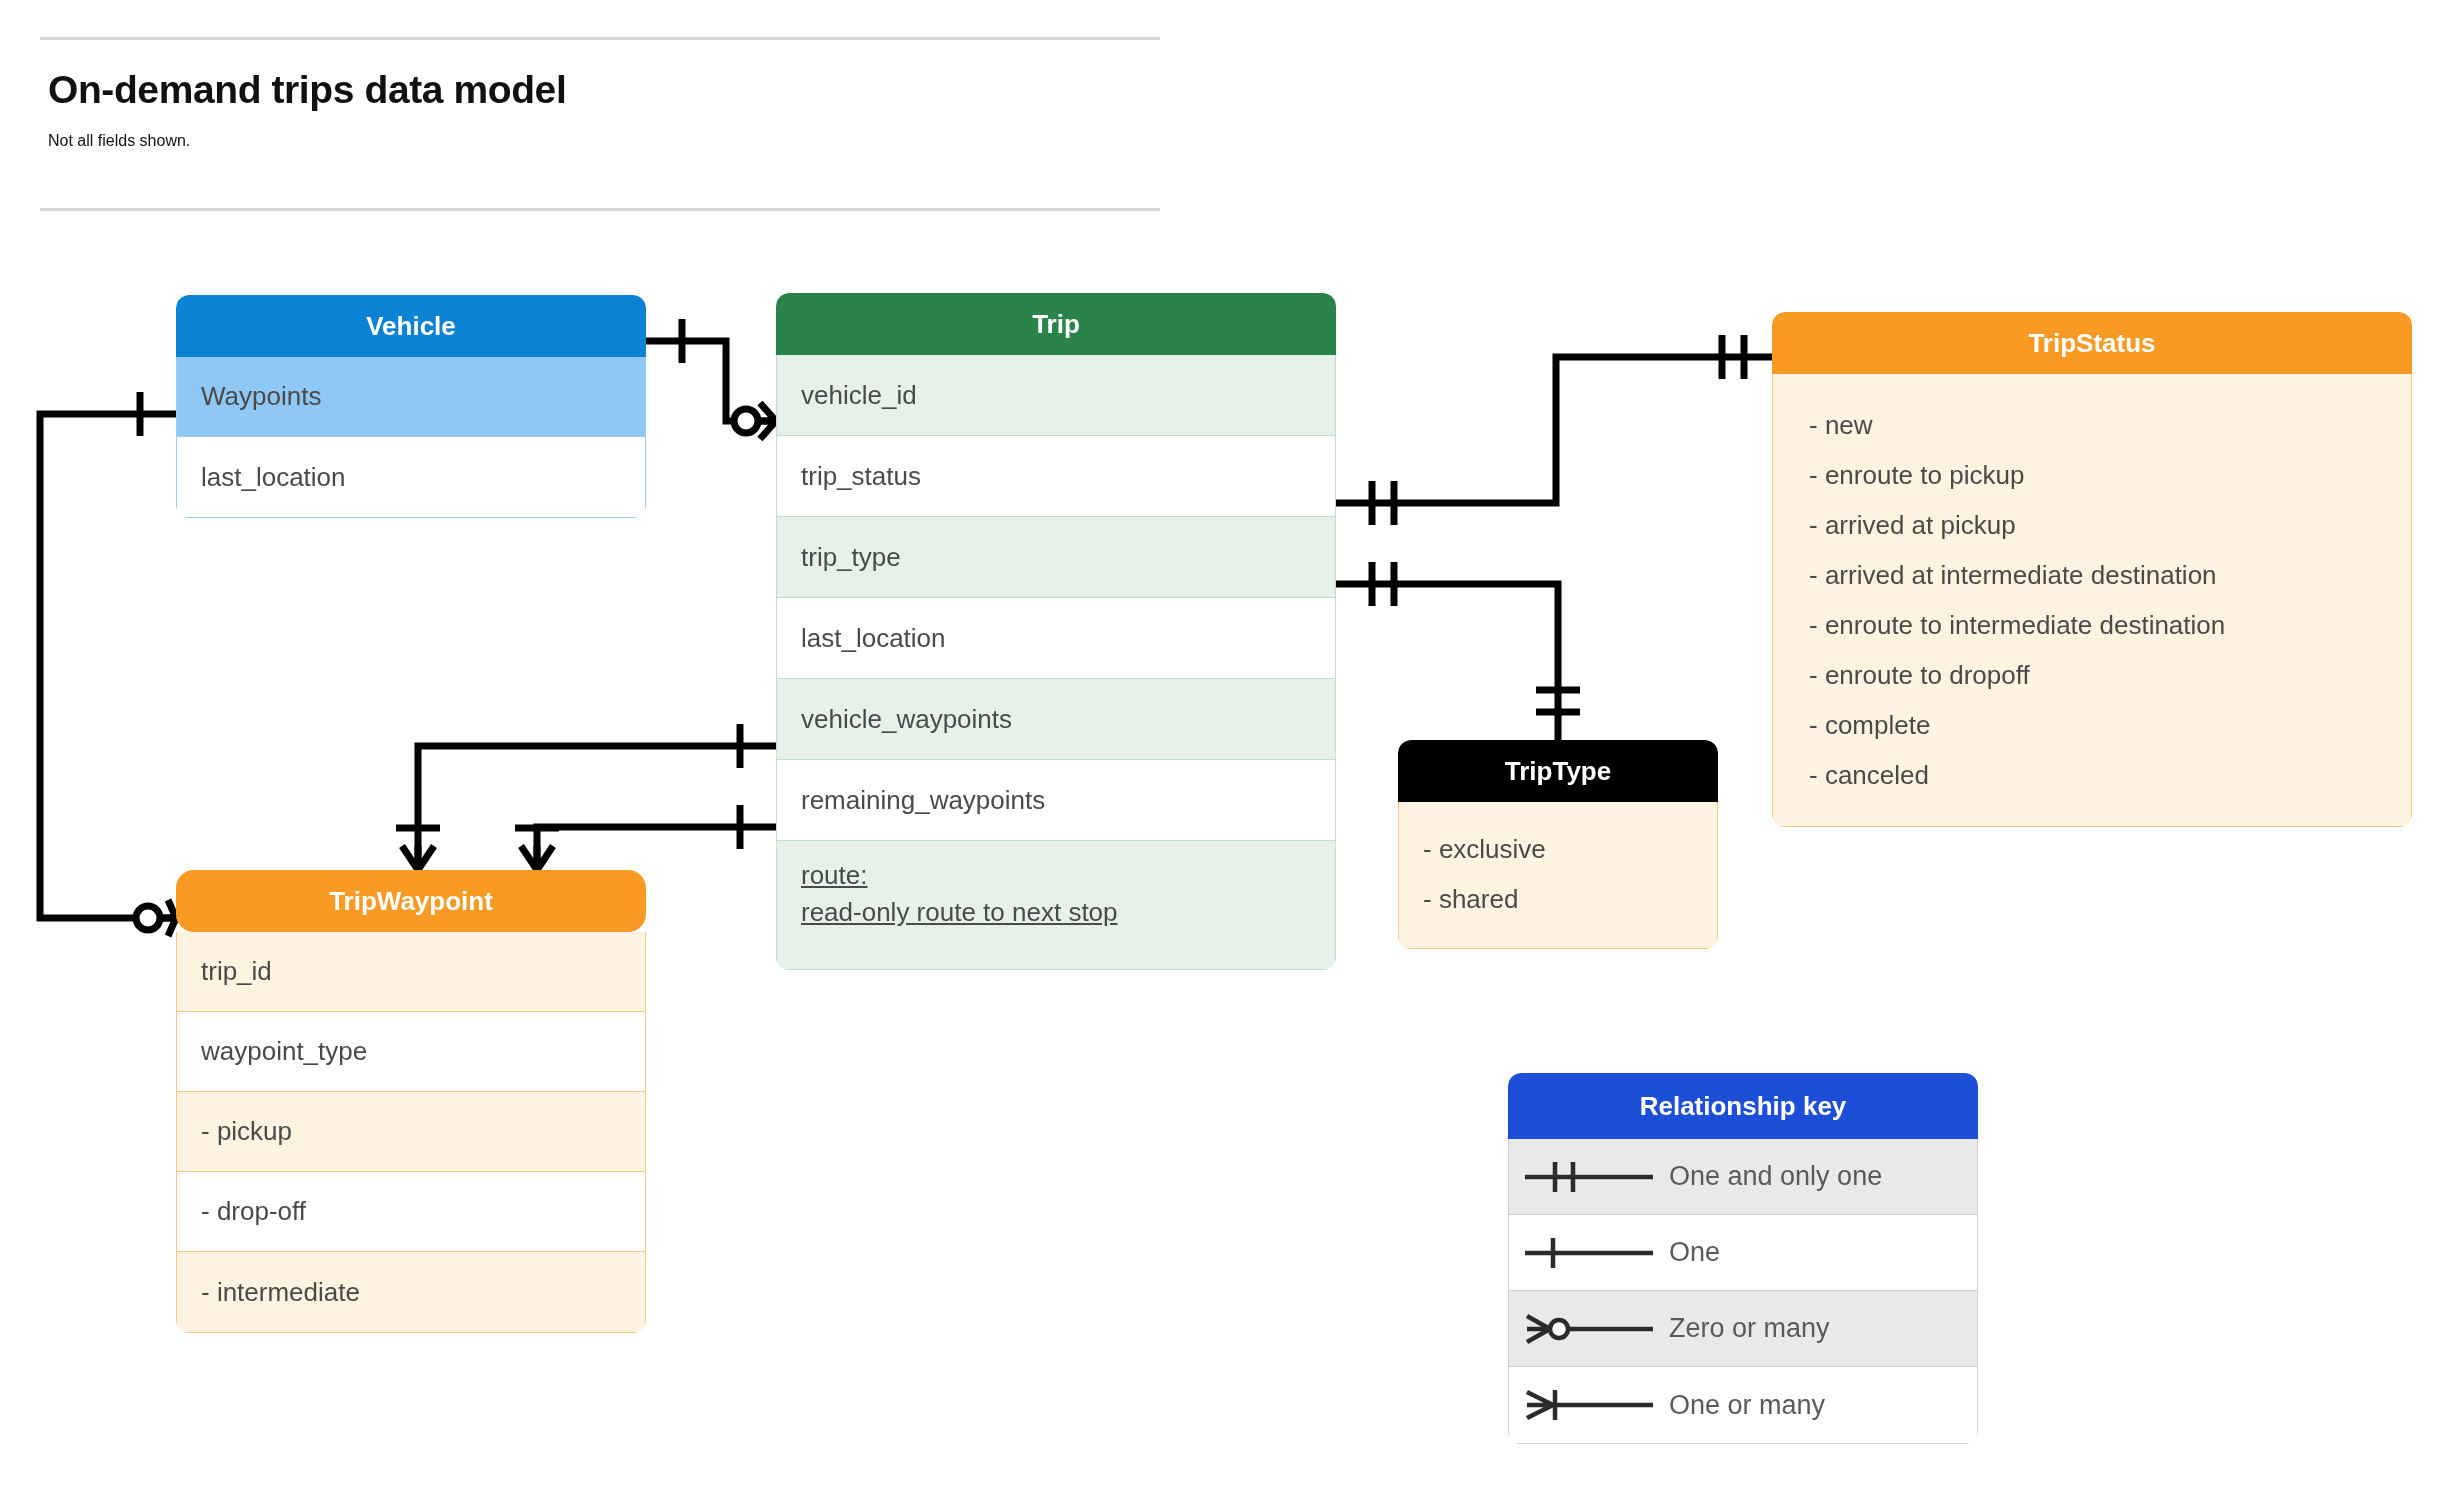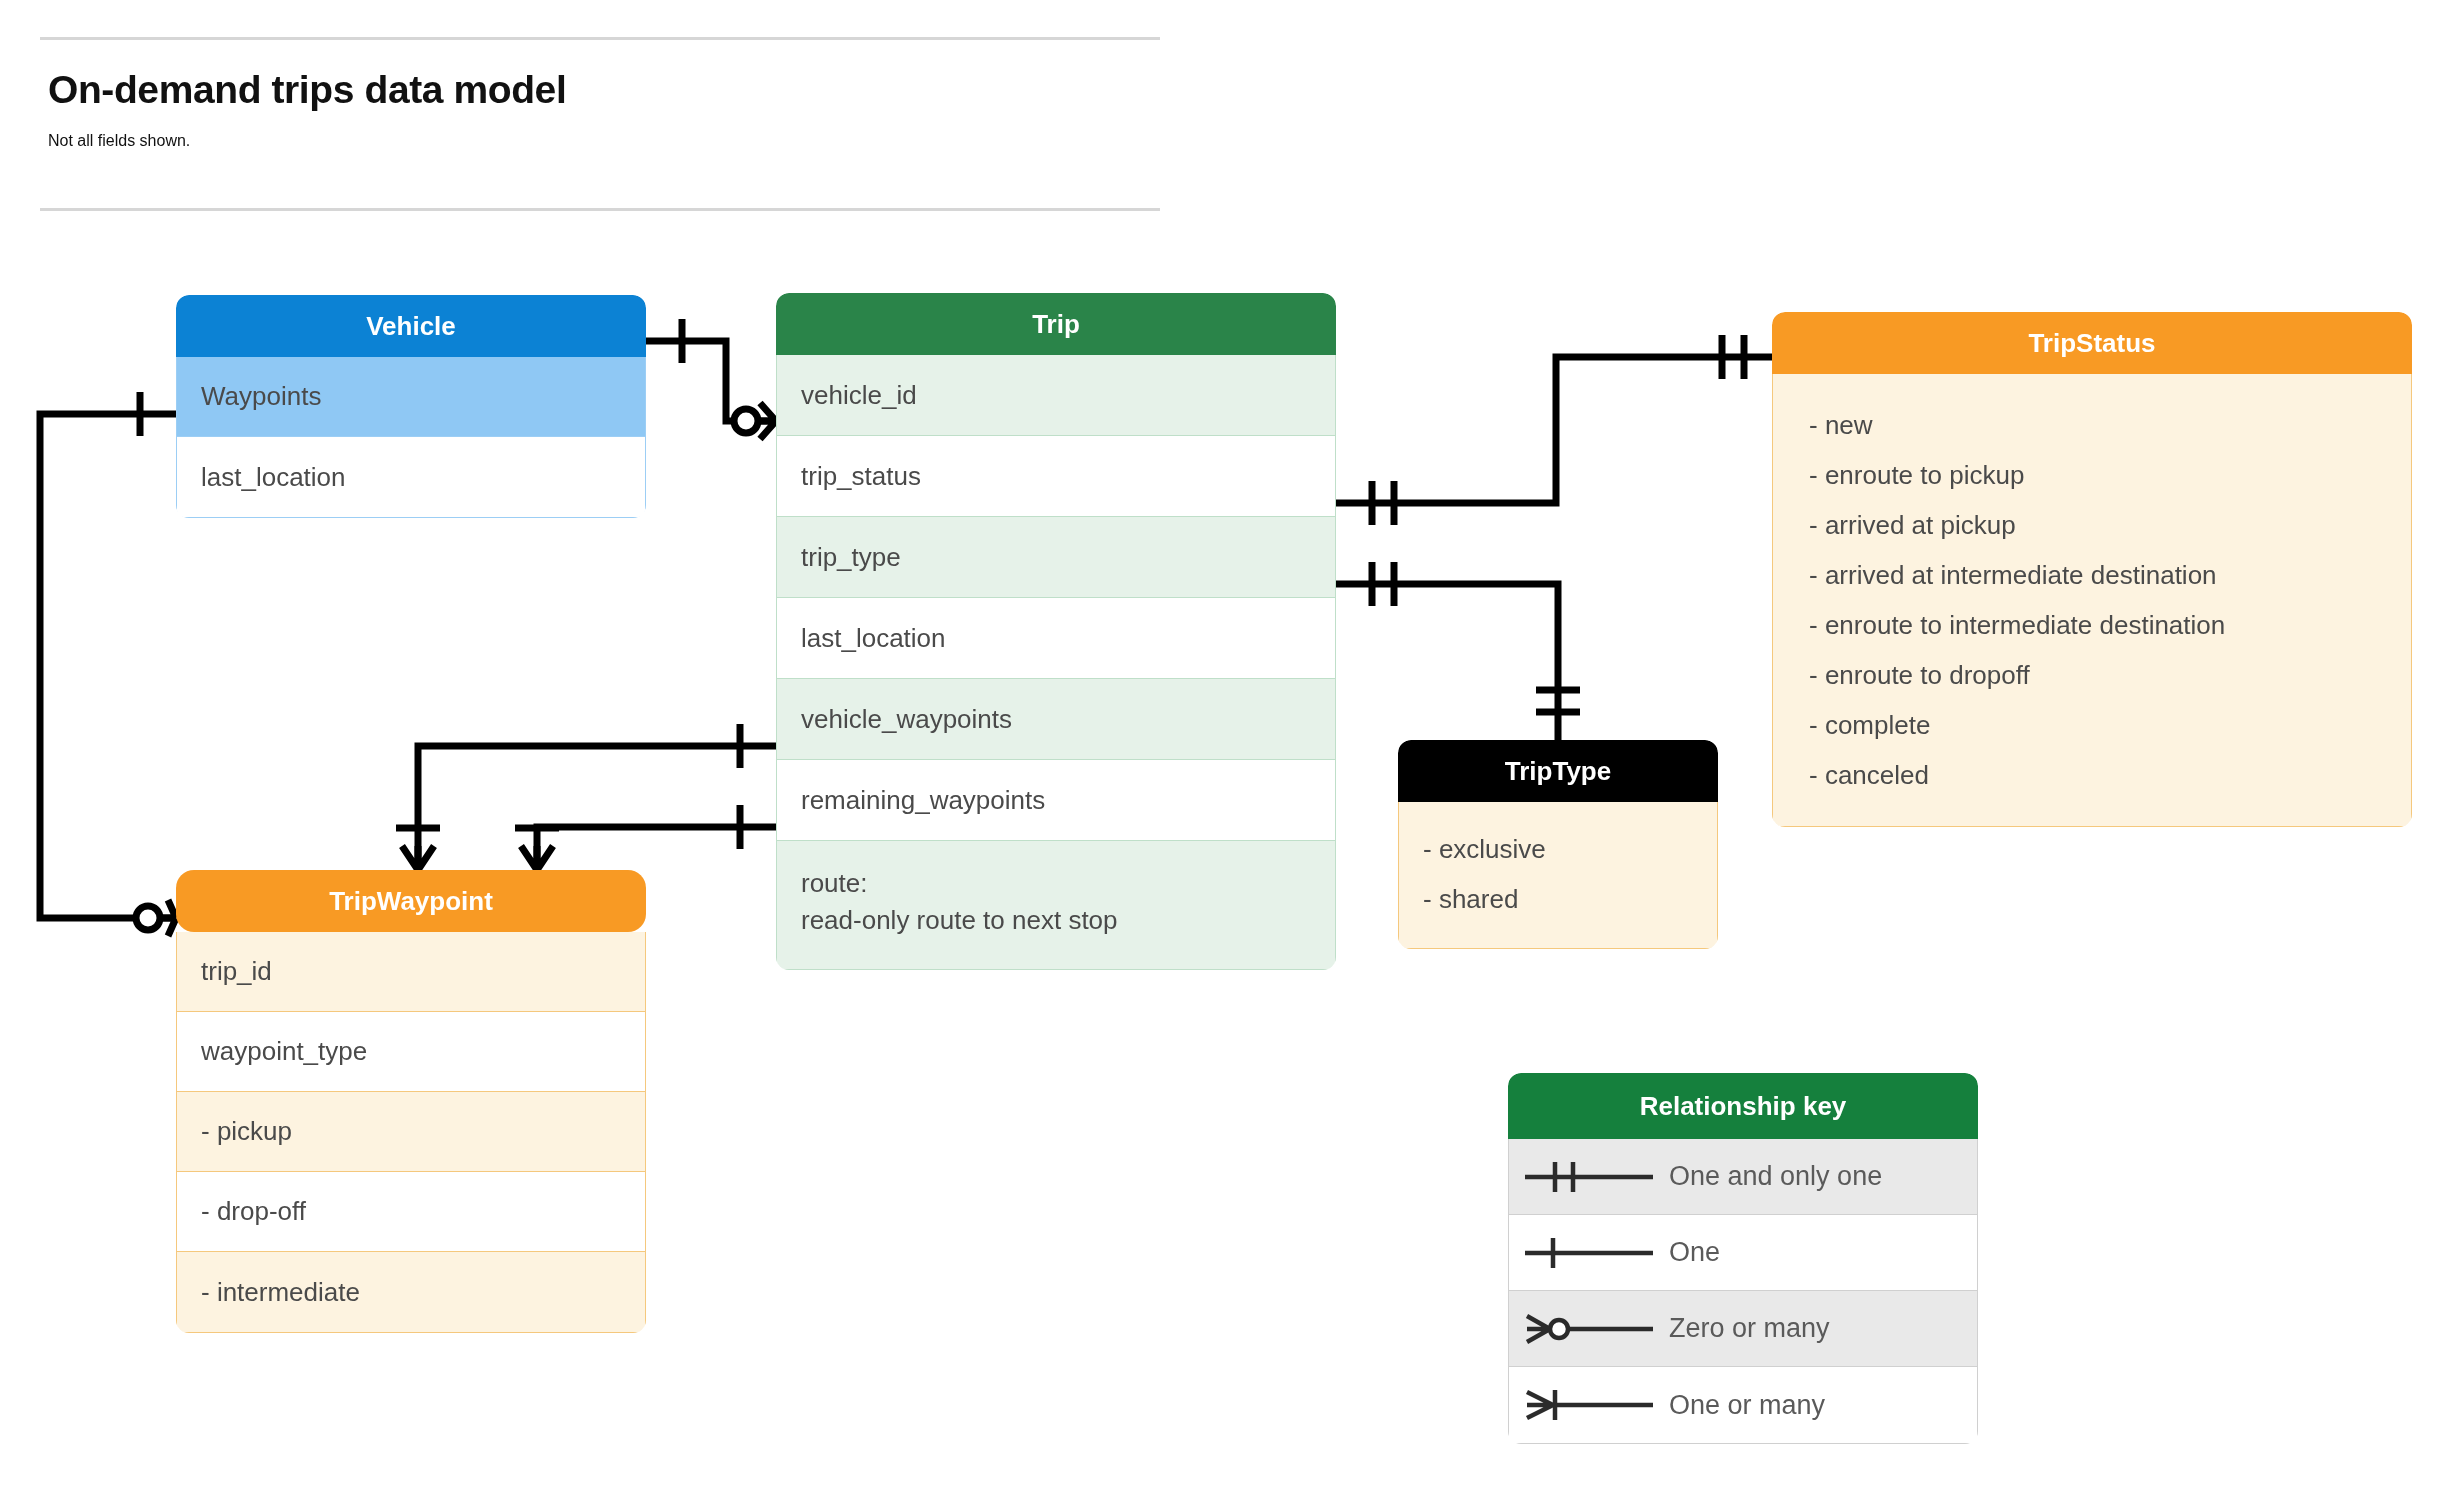--- a/index.html
+++ b/index.html
@@ -31,21 +31,21 @@
     font-size:26px;font-weight:bold;color:#ffffff;
     border-top-left-radius:13px;border-top-right-radius:13px;
   }
   .ebody{border-bottom-left-radius:8px;border-bottom-right-radius:8px;overflow:hidden;}
   .erow{
     box-sizing:border-box;
     font-size:26px;color:#4a4a4a;
     padding-left:24px;display:flex;align-items:center;
     border-bottom:1.5px solid transparent;
   }
-  .erow.tall{display:block;padding-top:24px;line-height:1.42;}
+  .erow.tall{display:block;padding-top:16px;line-height:1.42;text-decoration:underline;}
   .erow .sub{display:block;}
 
   
   #ent-vehicle{left:176px;top:295px;width:470px;}
   #ent-vehicle .ehead{background:#0c82d4;}
   #ent-vehicle .ebody{border:1.5px solid #9ccef5;border-top:none;}
   #ent-vehicle .erow{height:80px;border-bottom:1.5px solid #9ccef5;}
   #ent-vehicle .erow:last-child{border-bottom:none;}
   #ent-vehicle .erow.alt{background:#8fc8f4;}
   #ent-vehicle .erow.plain{background:#ffffff;}
@@ -86,21 +86,21 @@
   #ent-tripwaypoint .ehead{background:#f89a24;border-radius:18px;}
   #ent-tripwaypoint .ebody{border:1.5px solid #f5c87d;border-top:none;}
   #ent-tripwaypoint .erow{height:80px;border-bottom:1.5px solid #f5c87d;}
   #ent-tripwaypoint .erow:last-child{border-bottom:none;}
   #ent-tripwaypoint .erow.alt{background:#fdf3e0;}
   #ent-tripwaypoint .erow.plain{background:#ffffff;}
   #ent-tripwaypoint .erow.indent{}
 
   
   #legend{position:absolute;left:1508px;top:1073px;width:470px;border-radius:13px;overflow:hidden;}
-  #legend .ehead{background:#15803d;height:66px;line-height:66px;font-size:26px;}
+  #legend .ehead{background:#1d4ed8;height:66px;line-height:66px;font-size:26px;}
   #legend .lbody{border:1.5px solid #d0d0d0;border-top:none;}
   #legend .lrow{
     height:76px;display:flex;align-items:center;
     border-bottom:1.5px solid #d0d0d0;box-sizing:border-box;
   }
   #legend .lrow:last-child{border-bottom:none;}
   #legend .lrow.alt{background:#e9e9e9;}
   #legend .lrow.plain{background:#ffffff;}
   #legend .lsym{width:160px;flex:0 0 160px;display:flex;align-items:center;justify-content:center;}
   #legend .llab{font-size:27px;color:#5a5a5a;white-space:nowrap;}

